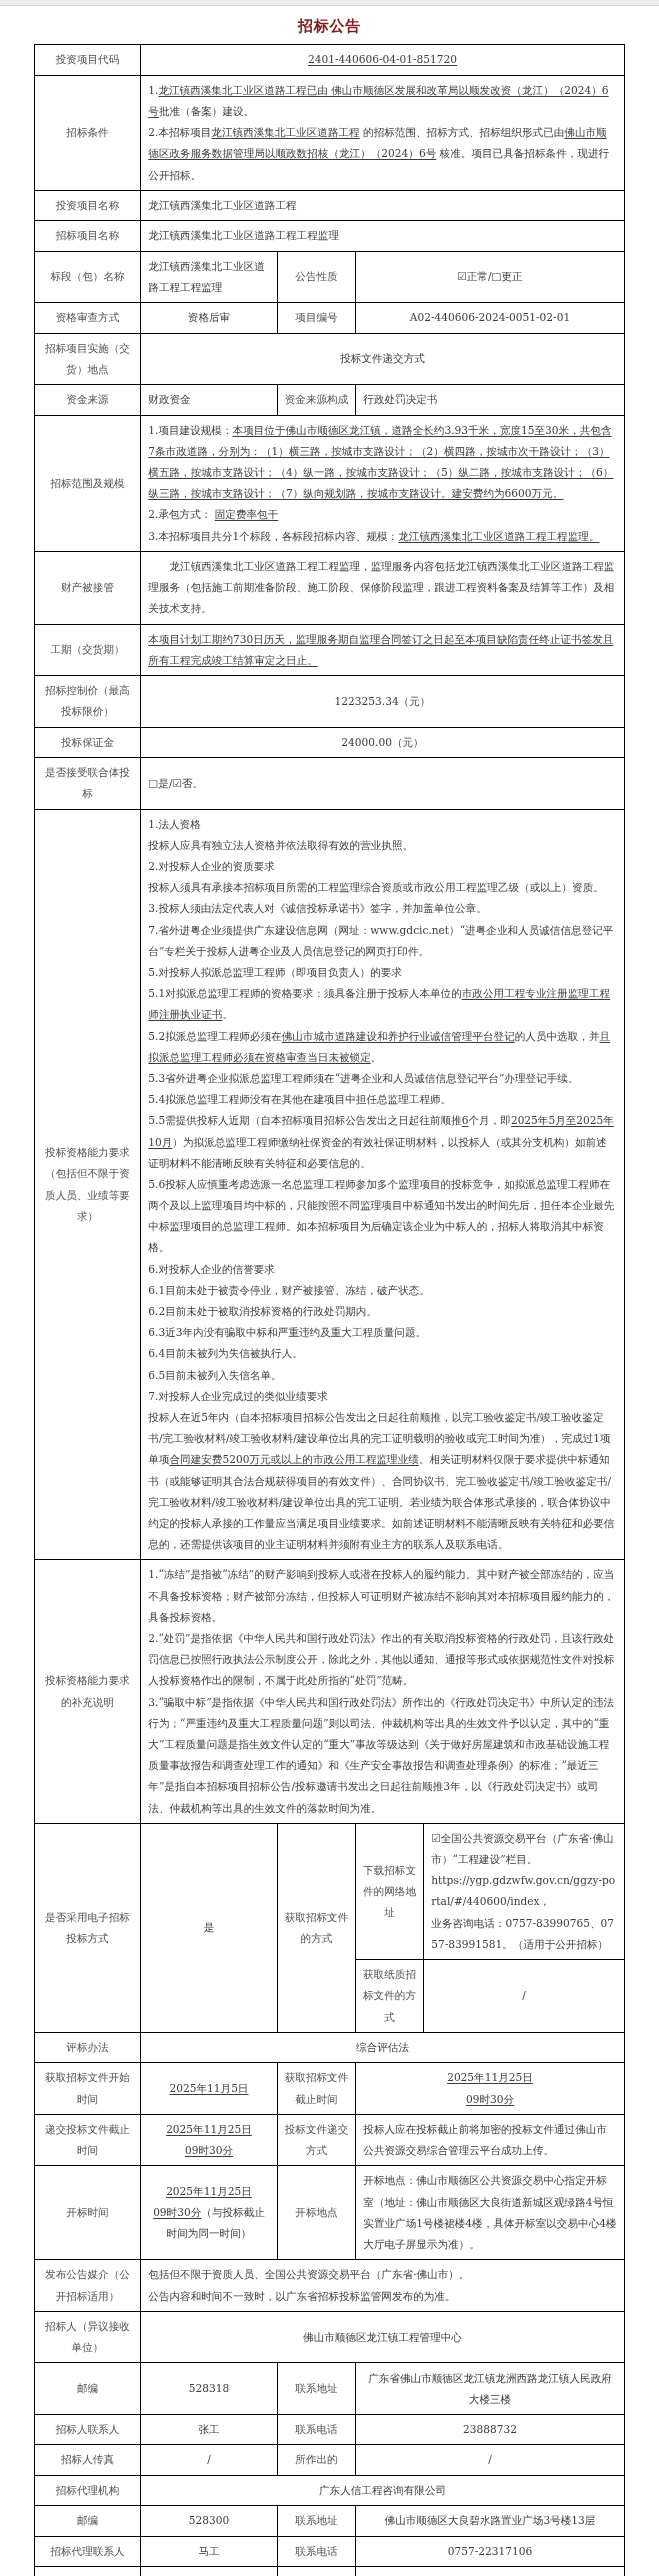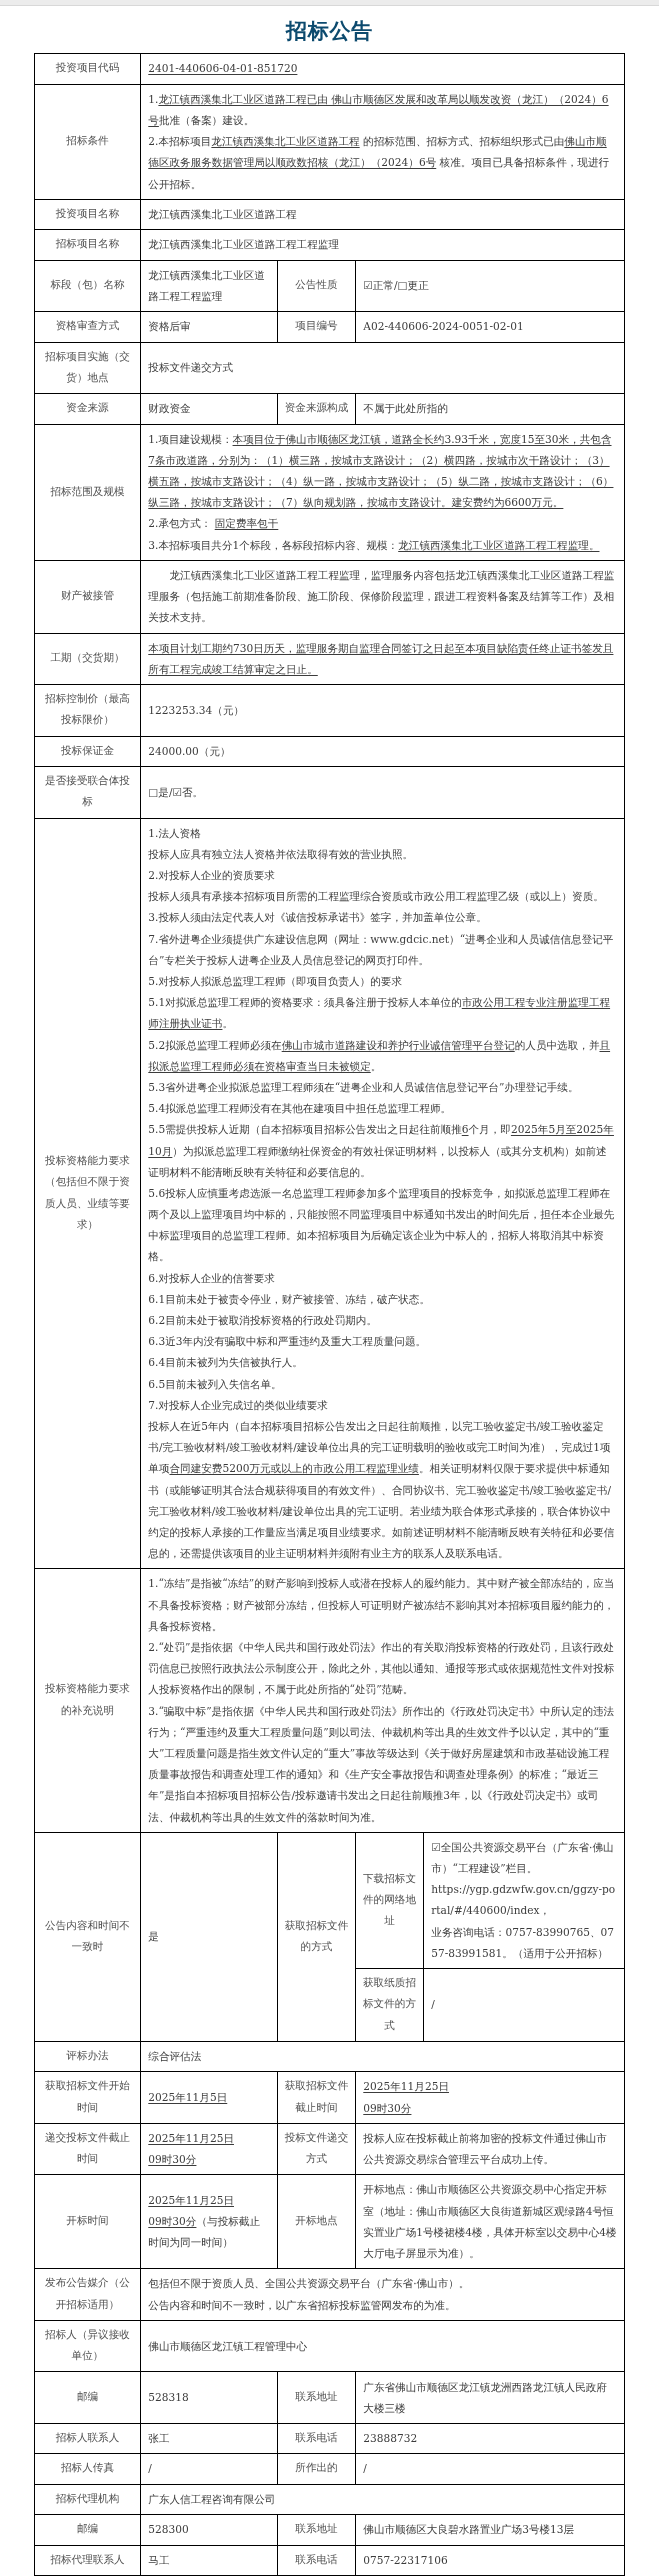--- a/index.html
+++ b/index.html
@@ -1,25 +1,25 @@
 <!DOCTYPE html>
 <html style="font-size:13px"><head>
 <meta charset="utf-8">
 <style>
   html,body{margin:0;padding:0;background:#ffffff;}
   body{font-family:"DejaVu Serif","Liberation Serif",serif;color:#3c3c3c;}
   .topbar{height:4.9px;background:#ececec;border-bottom:0.8px solid #d8d8d8;}
   .doc-title{text-align:center;font-family:Liberation Serif, serif;
-    font-weight:bold;font-size:21px;color:#0c4a6e;margin:11.4px 0 8.1px 0;letter-spacing:0.8px;}
+    font-weight:bold;font-size:15px;color:#7f1d1d;margin:11.4px 0 8.1px 0;letter-spacing:0.8px;}
   table.announce{border-collapse:collapse;width:590px;margin:0 auto 33px auto;
     table-layout:fixed;border:1.6px solid #000;}
   td{border:0.8px solid #000;padding:4.1px 7.3px;font-size:10.6px;line-height:2.0;
     vertical-align:middle;word-break:break-all;color:#3c3c3c;}
-  td.lab{text-align:center;color:#505050;padding:4.1px 4.9px;font-family:Liberation Mono, monospace;}
-  td.ctr{}
+  td.lab{text-align:center;color:#505050;padding:4.1px 4.9px;}
+  td.ctr{text-align:center;}
   td.lft{text-align:left;}
   td p{margin:0;}
   .u{text-decoration:underline;text-underline-offset:2.4px;}
 </style>
 </head>
 <body>
 
 <div class="topbar"></div>
 
 <h1 class="doc-title">招标公告</h1>
@@ -73,21 +73,21 @@
 
   <tr>
     <td class="lab">招标项目实施（交货）地点</td>
     <td class="ctr" colspan="4">投标文件递交方式</td>
   </tr>
 
   <tr>
     <td class="lab">资金来源</td>
     <td class="lft">财政资金</td>
     <td class="lab">资金来源构成</td>
-    <td class="lft" colspan="2">不属于此处所指的</td>
+    <td class="lft" colspan="2">行政处罚决定书</td>
   </tr>
 
   <tr>
     <td class="lab">招标范围及规模</td>
     <td class="lft" colspan="4">
           <p><span>1.项目建设规模：</span><span class="u">本项目位于佛山市顺德区龙江镇，道路全长约3.93千米，宽度15至30米，共包含7条市政道路，分别为：（1）横三路，按城市支路设计；（2）横四路，按城市次干路设计；（3）横五路，按城市支路设计；（4）纵一路，按城市支路设计；（5）纵二路，按城市支路设计；（6）纵三路，按城市支路设计；（7）纵向规划路，按城市支路设计。建安费约为6600万元。</span></p>
           <p><span>2.承包方式： </span><span class="u">固定费率包干</span></p>
           <p><span>3.本招标项目共分1个标段，各标段招标内容、规模：</span><span class="u">龙江镇西溪集北工业区道路工程工程监理。</span></p>
         </td>
   </tr>
@@ -151,21 +151,21 @@
   <tr>
     <td class="lab">投标资格能力要求的补充说明</td>
     <td class="lft" colspan="4">
           <p><span>1.“冻结”是指被“冻结”的财产影响到投标人或潜在投标人的履约能力。其中财产被全部冻结的，应当不具备投标资格；财产被部分冻结，但投标人可证明财产被冻结不影响其对本招标项目履约能力的，具备投标资格。</span></p>
           <p><span>2.“处罚”是指依据《中华人民共和国行政处罚法》作出的有关取消投标资格的行政处罚，且该行政处罚信息已按照行政执法公示制度公开，除此之外，其他以通知、通报等形式或依据规范性文件对投标人投标资格作出的限制，不属于此处所指的“处罚”范畴。</span></p>
           <p><span>3.“骗取中标”是指依据《中华人民共和国行政处罚法》所作出的《行政处罚决定书》中所认定的违法行为；“严重违约及重大工程质量问题”则以司法、仲裁机构等出具的生效文件予以认定，其中的“重大”工程质量问题是指生效文件认定的“重大”事故等级达到《关于做好房屋建筑和市政基础设施工程质量事故报告和调查处理工作的通知》和《生产安全事故报告和调查处理条例》的标准；“最近三年”是指自本招标项目招标公告/投标邀请书发出之日起往前顺推3年，以《行政处罚决定书》或司法、仲裁机构等出具的生效文件的落款时间为准。</span></p>
         </td>
   </tr>
 
   <tr>
-    <td class="lab" rowspan="2">公告内容和时间不一致时</td>
+    <td class="lab" rowspan="2">是否采用电子招标投标方式</td>
     <td class="ctr" rowspan="2">是</td>
     <td class="lab" rowspan="2">获取招标文件的方式</td>
     <td class="lab">下载招标文件的网络地址</td>
     <td class="lft">
           <p><span>☑全国公共资源交易平台（广东省·佛山市）“工程建设”栏目。</span></p>
           <p><span>https://ygp.gdzwfw.gov.cn/ggzy-portal/#/440600/index，</span></p>
           <p><span>业务咨询电话：0757-83990765、0757-83991581。（适用于公开招标）</span></p>
         </td>
   </tr>
   <tr>

